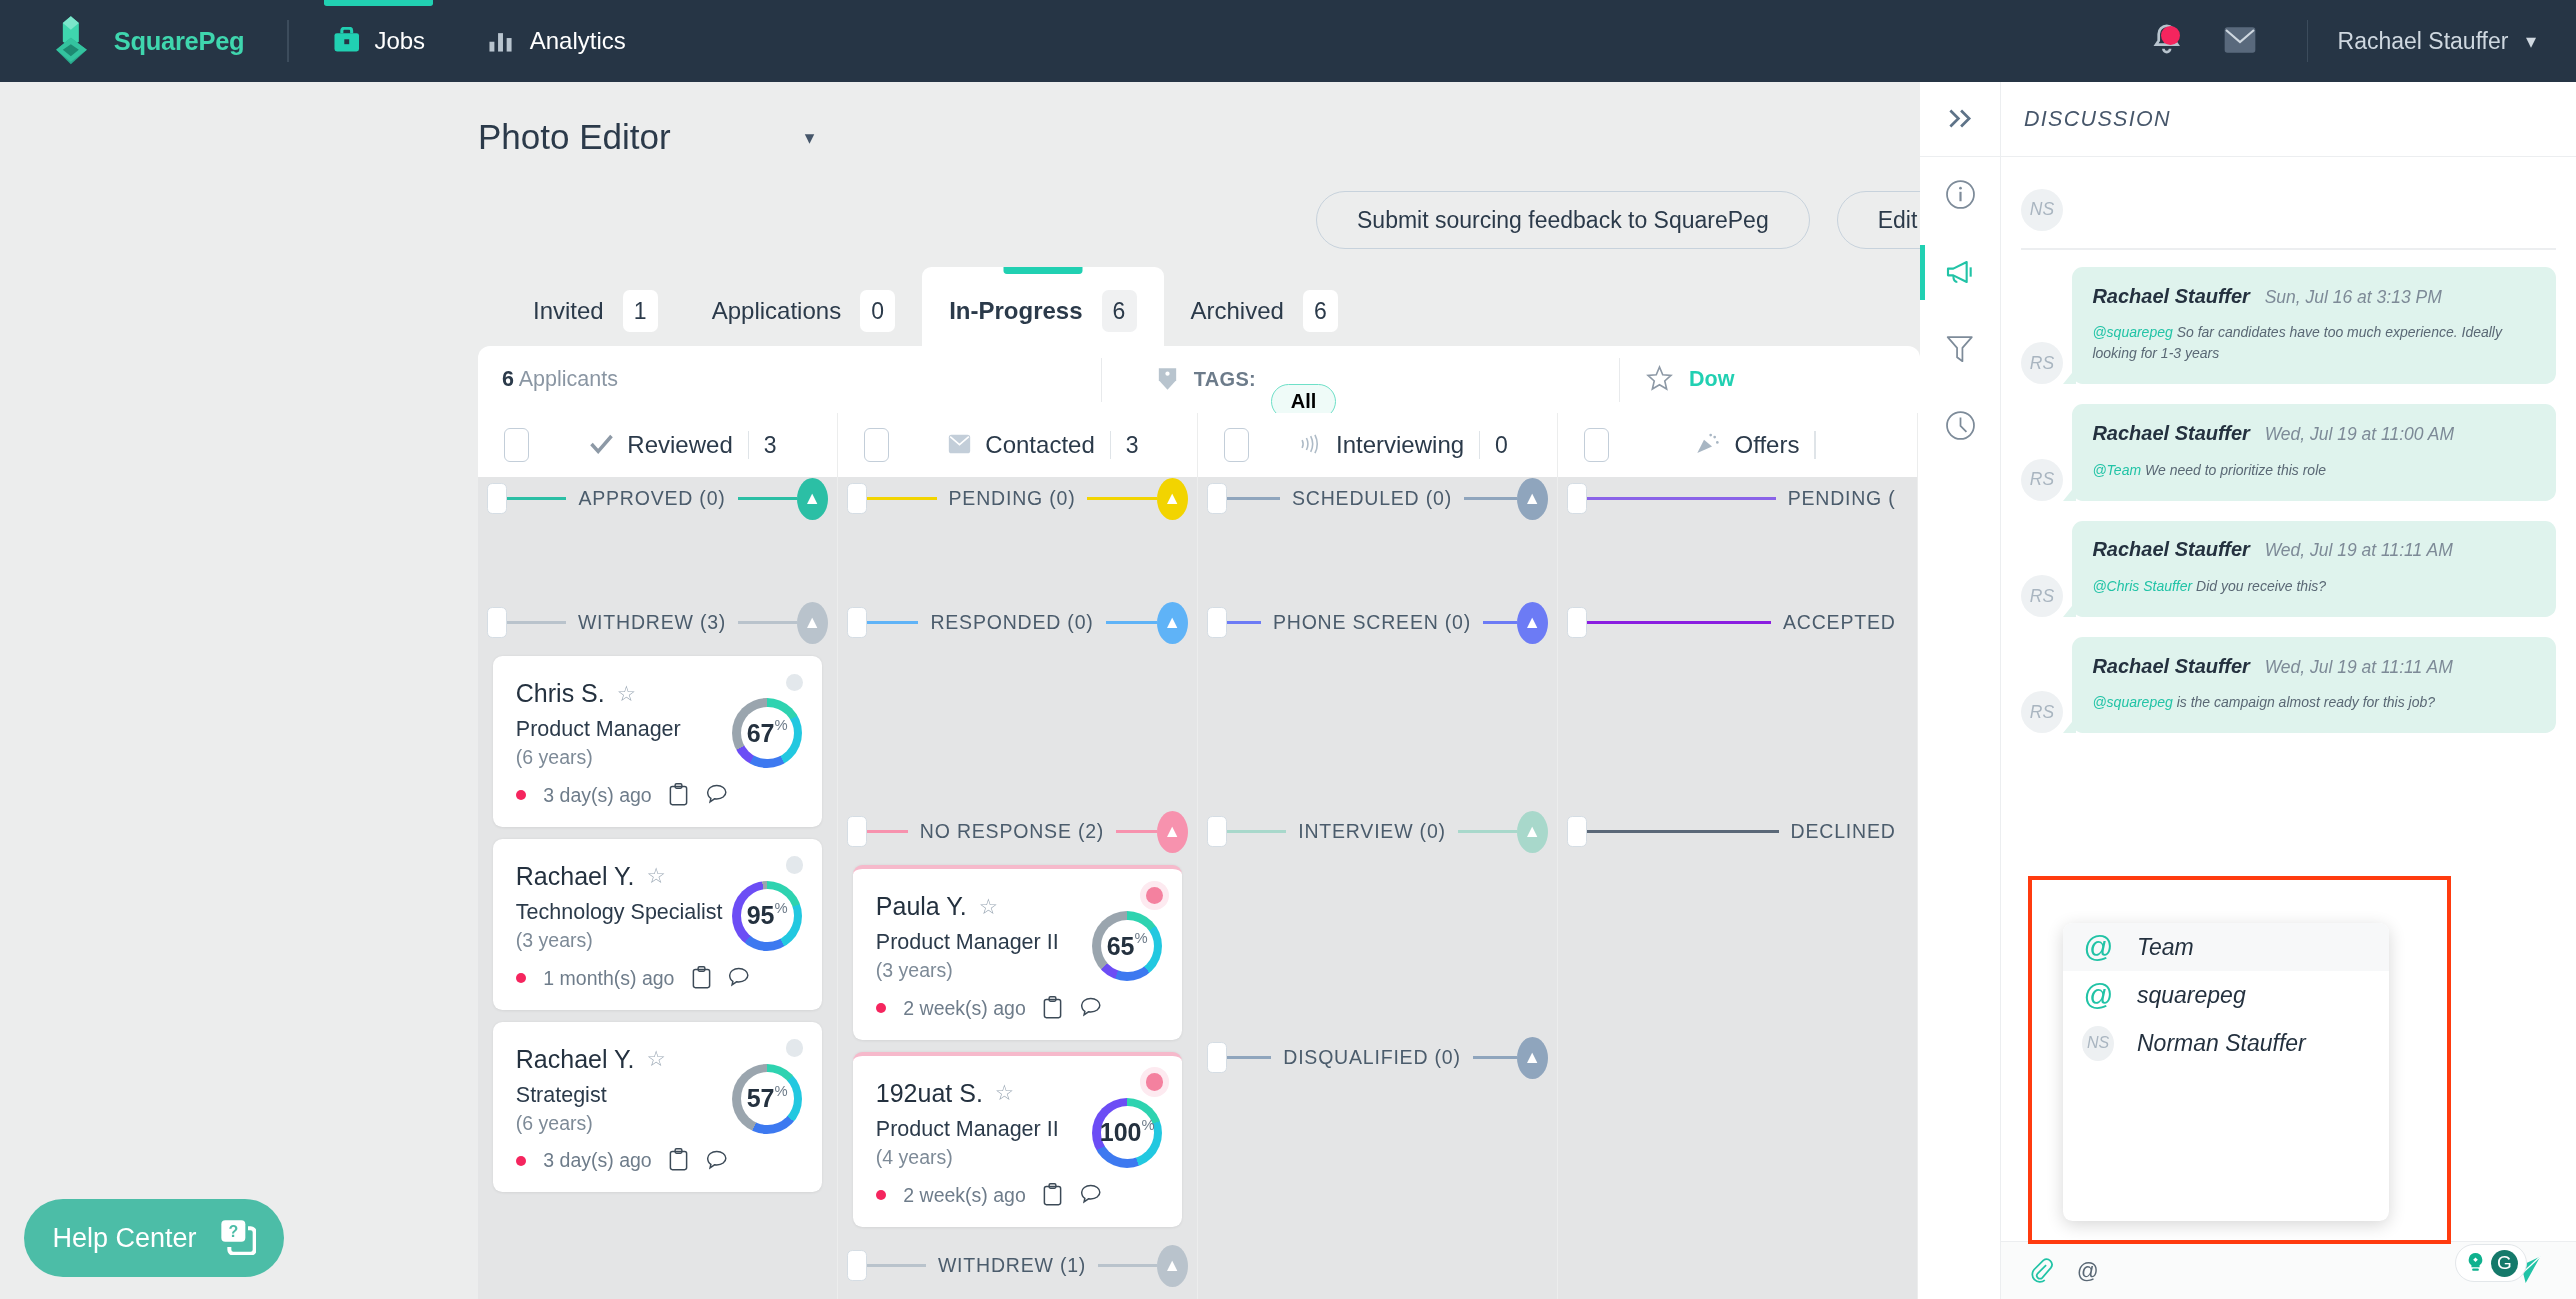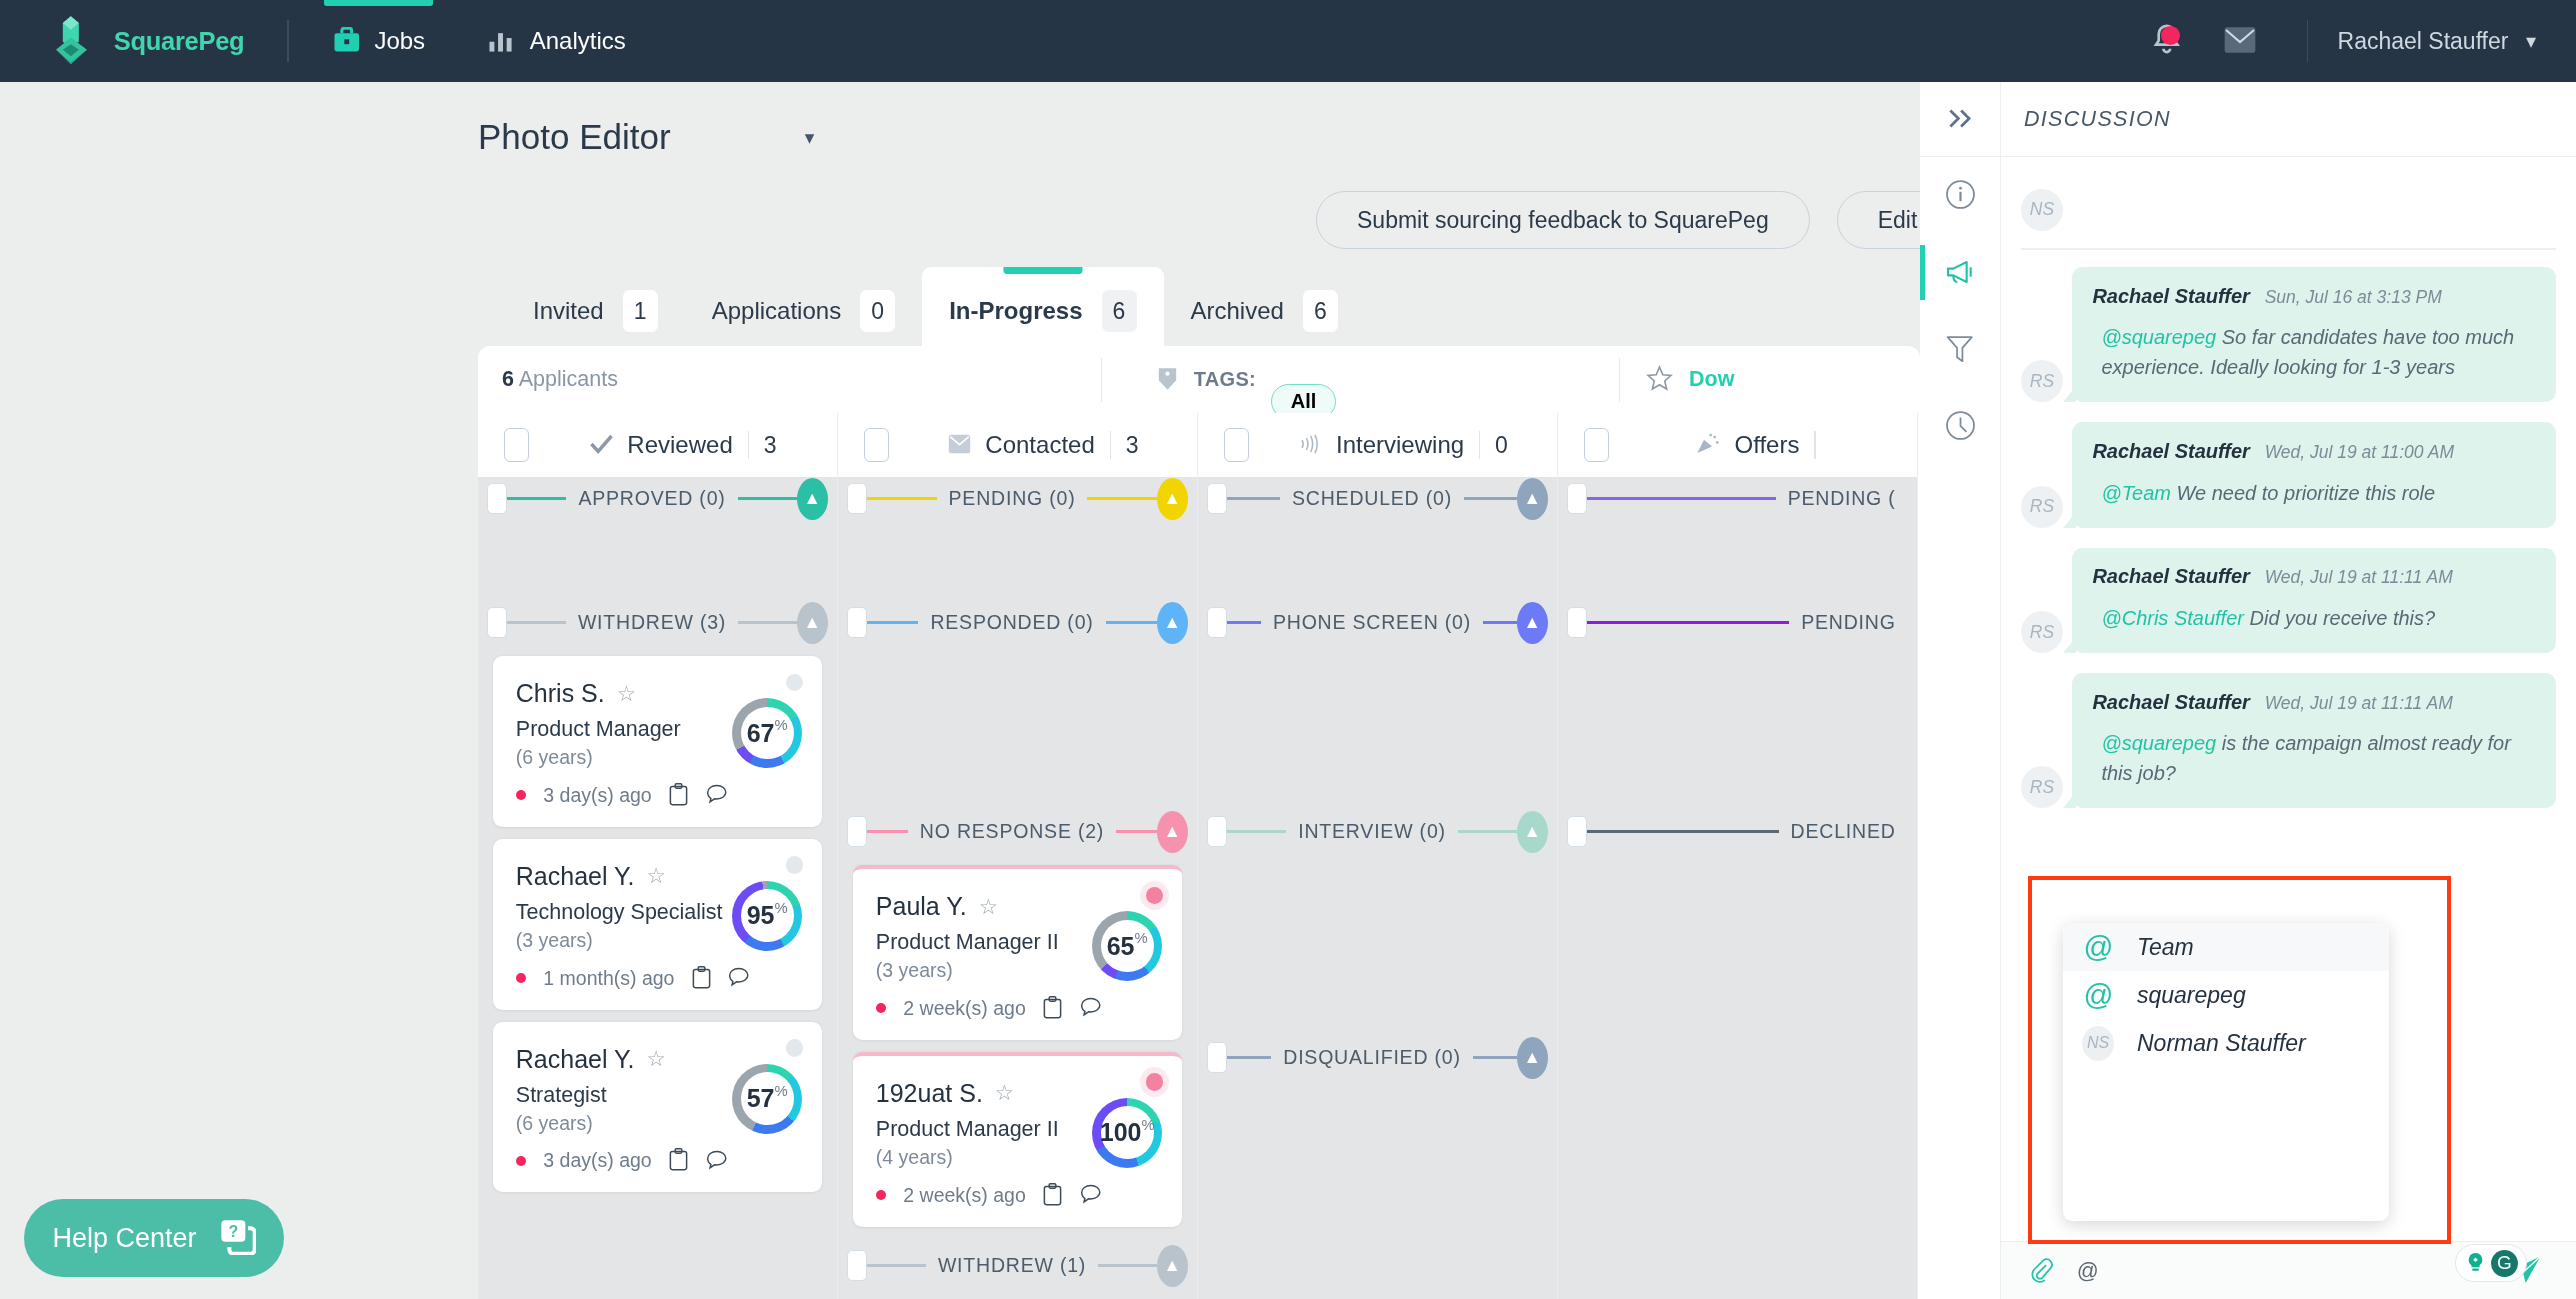--- a/index.html
+++ b/index.html
@@ -182,21 +182,21 @@
     background: #dff3ed; border-radius: 10.7px; padding: 17.5px 20px 20px 20px; flex: 1;
     position: relative;
   }
   .bubble::after {
     content:''; position: absolute; left: -9.4px; bottom: 0; width: 0; height: 0;
     border-style: solid; border-width: 0 0 16px 13.4px; border-color: transparent transparent #dff3ed transparent;
   }
   .msg-head { display: flex; align-items: baseline; gap: 14.8px; }
   .msg-author { font-size: 20px; font-weight: bold; color: #24313f; }
   .msg-time { font-size: 17.5px; color: #7d8a97; }
-  .msg-body { font-size: 20px; color: #5a6875; line-height: 1.5; margin-top: 14.8px; margin-left: 9px; }
+  .msg-body { font-size: 14px; color: #5a6875; line-height: 1.5; margin-top: 14.8px; }
   .mention { color: #21c3a6; }
   .composer-box {
     position: absolute; left: 0; bottom: 0; width: 576px; height: 59px;
     border-top: 1.3px solid #eceef0; background: #fafbfb; display: flex; align-items: center;
   }
   .clip { margin-left: 27px; cursor: pointer; }
   .composer-text { margin-left: 23px; font-size: 21.5px; color: #5a6875; }
   .send-btn { position: absolute; right: 34px; cursor: pointer; }
 
   
@@ -680,21 +680,21 @@
           <div class="col-body">
             <div class="sec">
               <div class="sec-chk"></div>
               <div class="sec-line" style="background:#8a63e8"></div>
               <span class="sec-label">PENDING (</span>
             </div>
             <div style="height:81px"></div>
             <div class="sec">
               <div class="sec-chk"></div>
               <div class="sec-line" style="background:#8a1ee0"></div>
-              <span class="sec-label">PENDING</span>
+              <span class="sec-label">ACCEPTED</span>
             </div>
             <div style="height:166px"></div>
             <div class="sec">
               <div class="sec-chk"></div>
               <div class="sec-line" style="background:#5a6878"></div>
               <span class="sec-label">DECLINED</span>
             </div>
           </div>
         </div>
 

